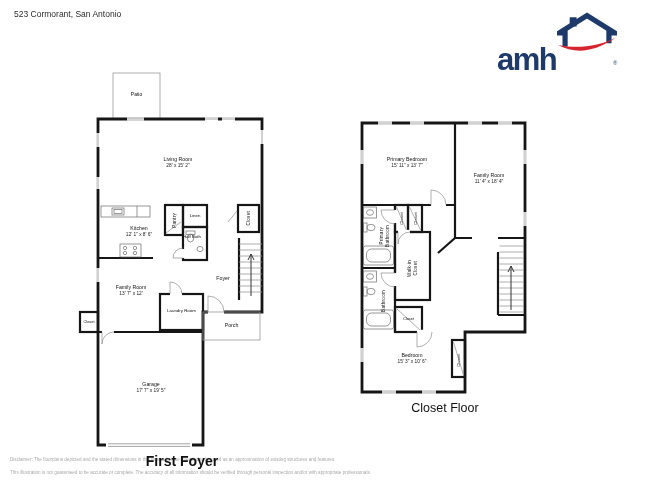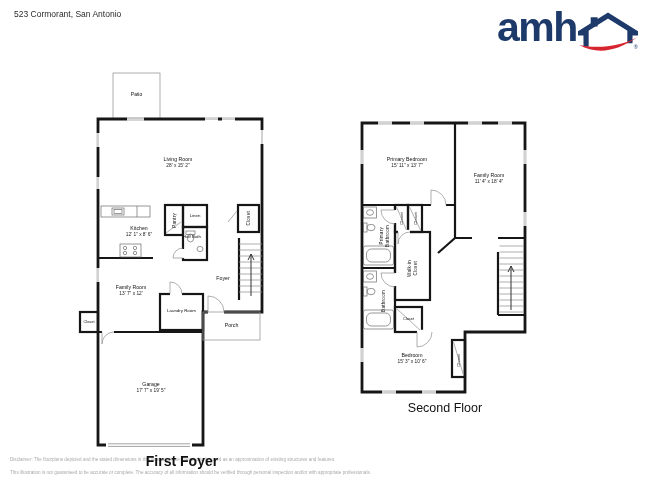--- a/index.html
+++ b/index.html
@@ -1,20 +1,20 @@
 <!DOCTYPE html>
 <html><head>
 <meta charset="utf-8">
 <style>
   html,body{margin:0;padding:0;background:#fff;}
   body{width:650px;height:488px;overflow:hidden;font-family:"Liberation Sans",sans-serif;}
   .canvas{position:relative;width:596px;height:488px;background:#fff;border-radius:9px;}
   .address{position:absolute;left:14px;top:9px;font-size:8.5px;color:#2b2b2b;}
   .logo{position:absolute;left:497px;top:11px;display:flex;align-items:flex-start;}
-  .logo-text{font-size:41px;font-weight:bold;color:#1d3a6b;line-height:0.82;letter-spacing:-1.5px;}
+  .logo-text{font-size:31px;font-weight:bold;color:#1d3a6b;line-height:0.82;letter-spacing:-1.5px;margin-top:36px;}
   .logo-house{width:60px;height:44px;margin-left:1px;margin-top:1px;}
   .logo-reg{font-size:5.5px;color:#1d3a6b;align-self:flex-end;margin-left:-4px;margin-bottom:6px;}
   .plan{position:absolute;}
   .plan-first{left:75px;top:72px;width:190px;height:385px;}
   .plan-second{left:360px;top:120px;width:168px;height:275px;}
   .plan svg{position:absolute;left:0;top:0;}
   .room-label{position:absolute;text-align:center;color:#111;font-size:5.2px;line-height:1.4;}
   .room-label .dims{font-size:4.8px;color:#1a1a1a;}
   .sm{font-size:4.4px;}
   .xs{font-size:3.9px;}
@@ -275,20 +275,20 @@
     <div class="room-label" style="left:14px;top:232px;width:76px;">
       <div>Bedroom</div>
       <div class="dims">15' 3" x 10' 6"</div>
     </div>
     <div class="vwrap" style="left:92px;top:226px;width:13px;height:28px;">
       <span class="vlabel" style="font-size:3.9px;">Closet</span>
     </div>
   </div>
 
   <div class="floor-label fl1">First Foyer</div>
-  <div class="floor-label fl2">Second Floor</div>
+  <div class="floor-label fl2">Closet Floor</div>
 
   <div class="disclaimer">
     <div>Disclaimer: The floorplans depicted and the stated dimensions in this illustration are intended to be used as an approximation of existing structures and features.</div>
     <div>This illustration is not guaranteed to be accurate or complete. The accuracy of all information should be verified through personal inspection and/or with appropriate professionals.</div>
   </div>
 
 </div>
 
 </body></html>

